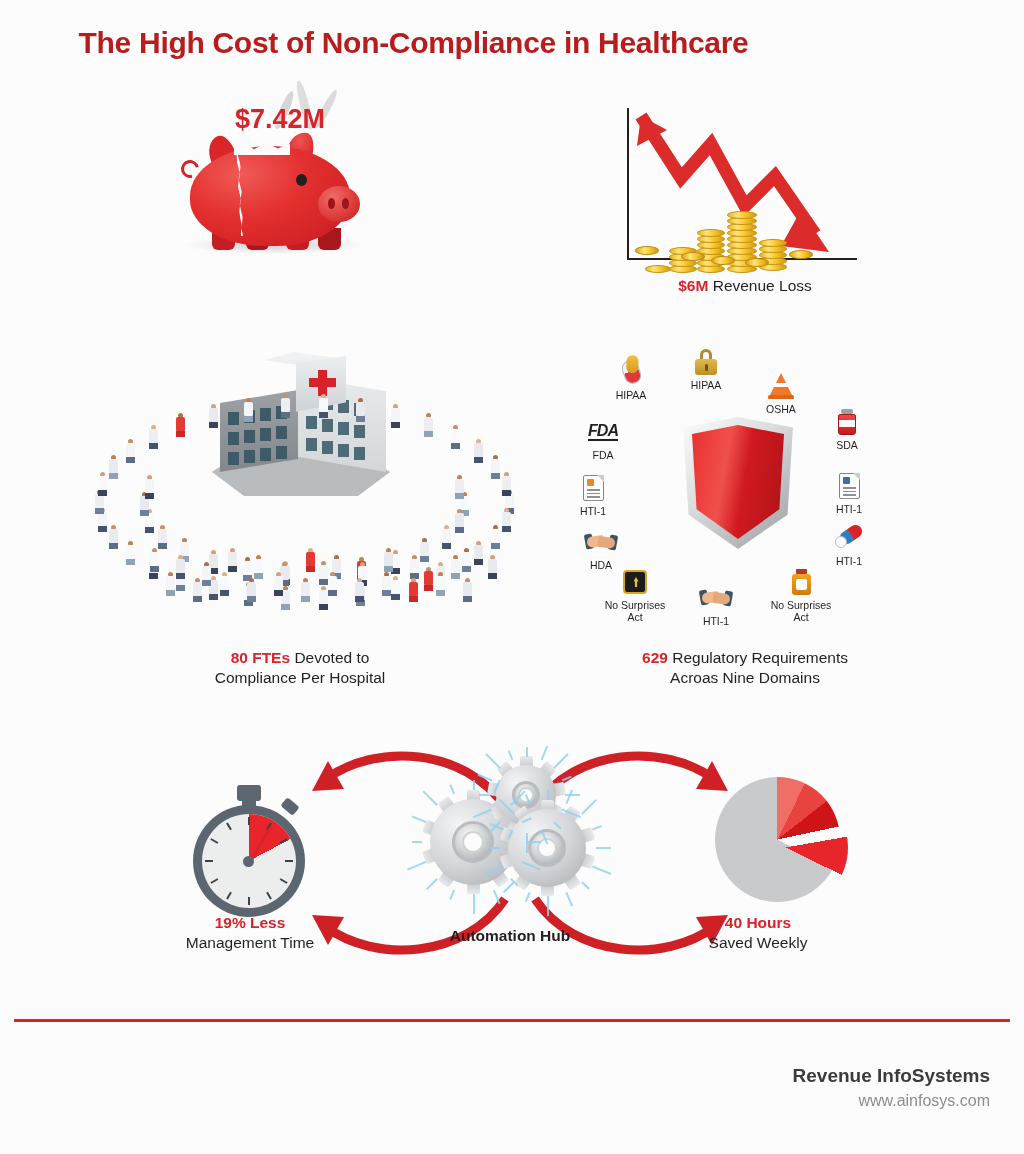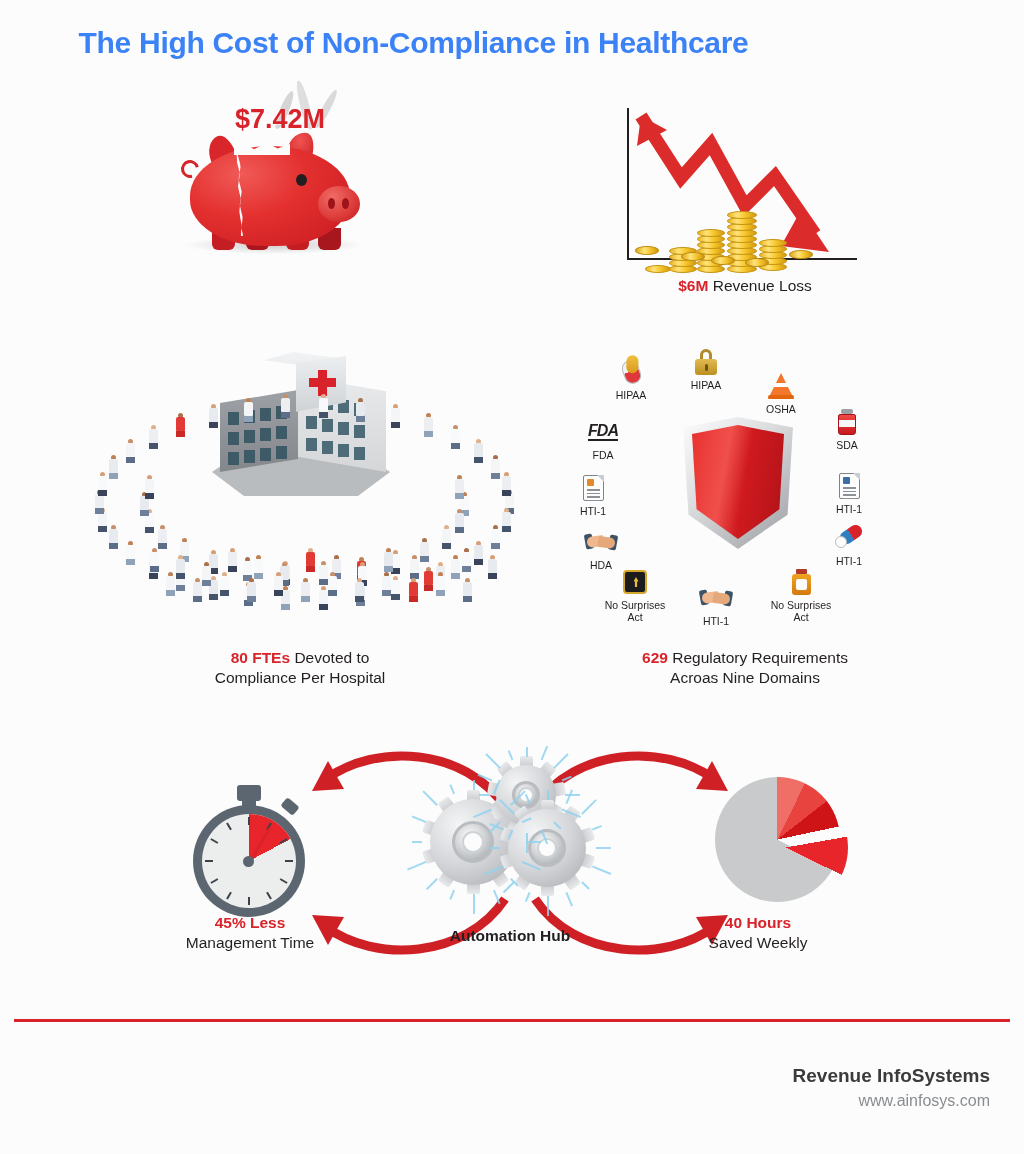--- a/index.html
+++ b/index.html
@@ -9,21 +9,21 @@
     font-family: "Liberation Sans", sans-serif;
     overflow: hidden;
   }
   #page { position: relative; width: 1024px; height: 1154px; background: #fcfcfc; }
 
   
   .title {
     position: absolute; top: 26px; left: 0; width: 827px;
     text-align: center;
     font-size: 30px; font-weight: bold; letter-spacing: -0.3px;
-    color: #3b82f6;
+    color: #b91c1c;
   }
 
   
   .cap { text-align: center; color: #231f20; line-height: 1.32; font-size: 15.5px; }
   .cap .hi { color: #d8232a; font-weight: bold; }
 
   
   .block { position: absolute; }
 
   
@@ -1097,21 +1097,21 @@
     </div>
 
     <div class="pie">
       <div class="pie-main"></div>
       <div class="pie-slice"></div>
     </div>
 
     <div class="auto-lbl" style="left:380px;top:192px;">Automation Hub</div>
 
     <div class="cap auto-cap" style="left:100px;top:178px;">
-      <div class="hi">45% Less</div>
+      <div class="hi">19% Less</div>
       <div>Management Time</div>
     </div>
 
     <div class="cap auto-cap" style="left:608px;top:178px;">
       <div class="hi">40 Hours</div>
       <div>Saved Weekly</div>
     </div>
   </div>
 
   <div class="foot-rule"></div>

